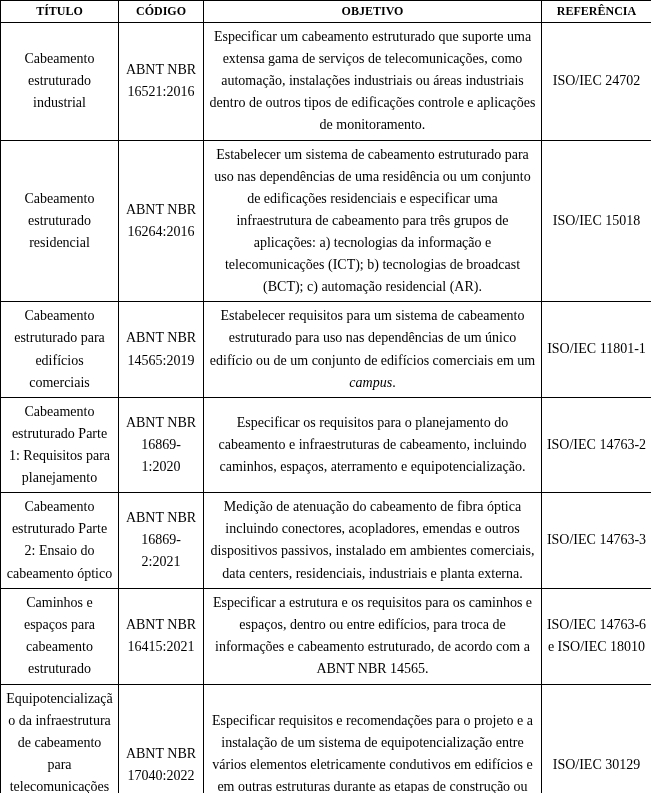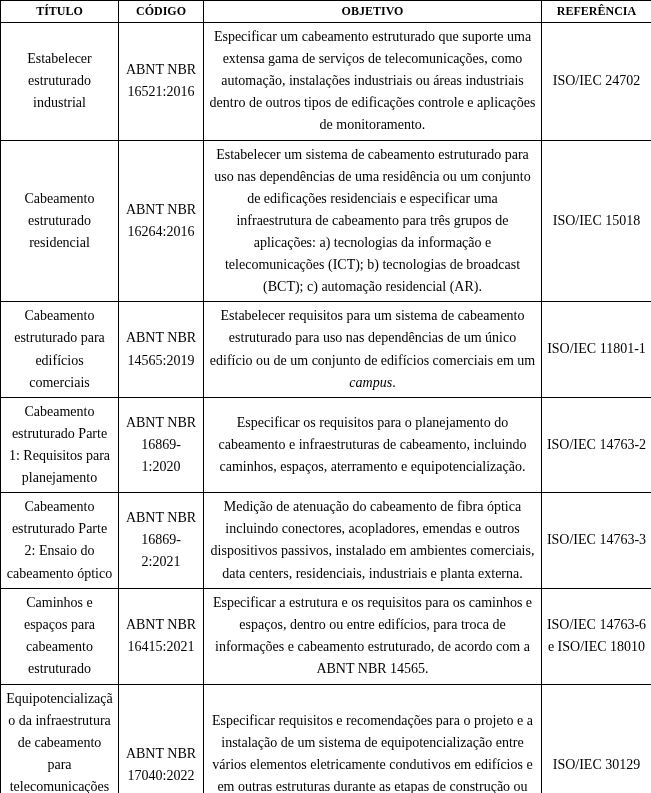--- a/index.html
+++ b/index.html
@@ -63,21 +63,21 @@
   <thead>
     <tr>
       <th>TÍTULO</th>
       <th>CÓDIGO</th>
       <th>OBJETIVO</th>
       <th>REFERÊNCIA</th>
     </tr>
   </thead>
   <tbody>
     <tr>
-      <td>Estabelecer estruturado industrial</td>
+      <td>Cabeamento estruturado industrial</td>
       <td>ABNT NBR 16521:2016</td>
       <td>Especificar um cabeamento estruturado que suporte uma extensa gama de serviços de telecomunicações, como automação, instalações industriais ou áreas industriais dentro de outros tipos de edificações controle e aplicações de monitoramento.</td>
       <td>ISO/IEC 24702</td>
     </tr>
     <tr>
       <td>Cabeamento estruturado residencial</td>
       <td>ABNT NBR 16264:2016</td>
       <td>Estabelecer um sistema de cabeamento estruturado para uso nas dependências de uma residência ou um conjunto de edificações residenciais e especificar uma infraestrutura de cabeamento para três grupos de aplicações: a) tecnologias da informação e telecomunicações (ICT); b) tecnologias de broadcast (BCT); c) automação residencial (AR).</td>
       <td>ISO/IEC 15018</td>
     </tr>

